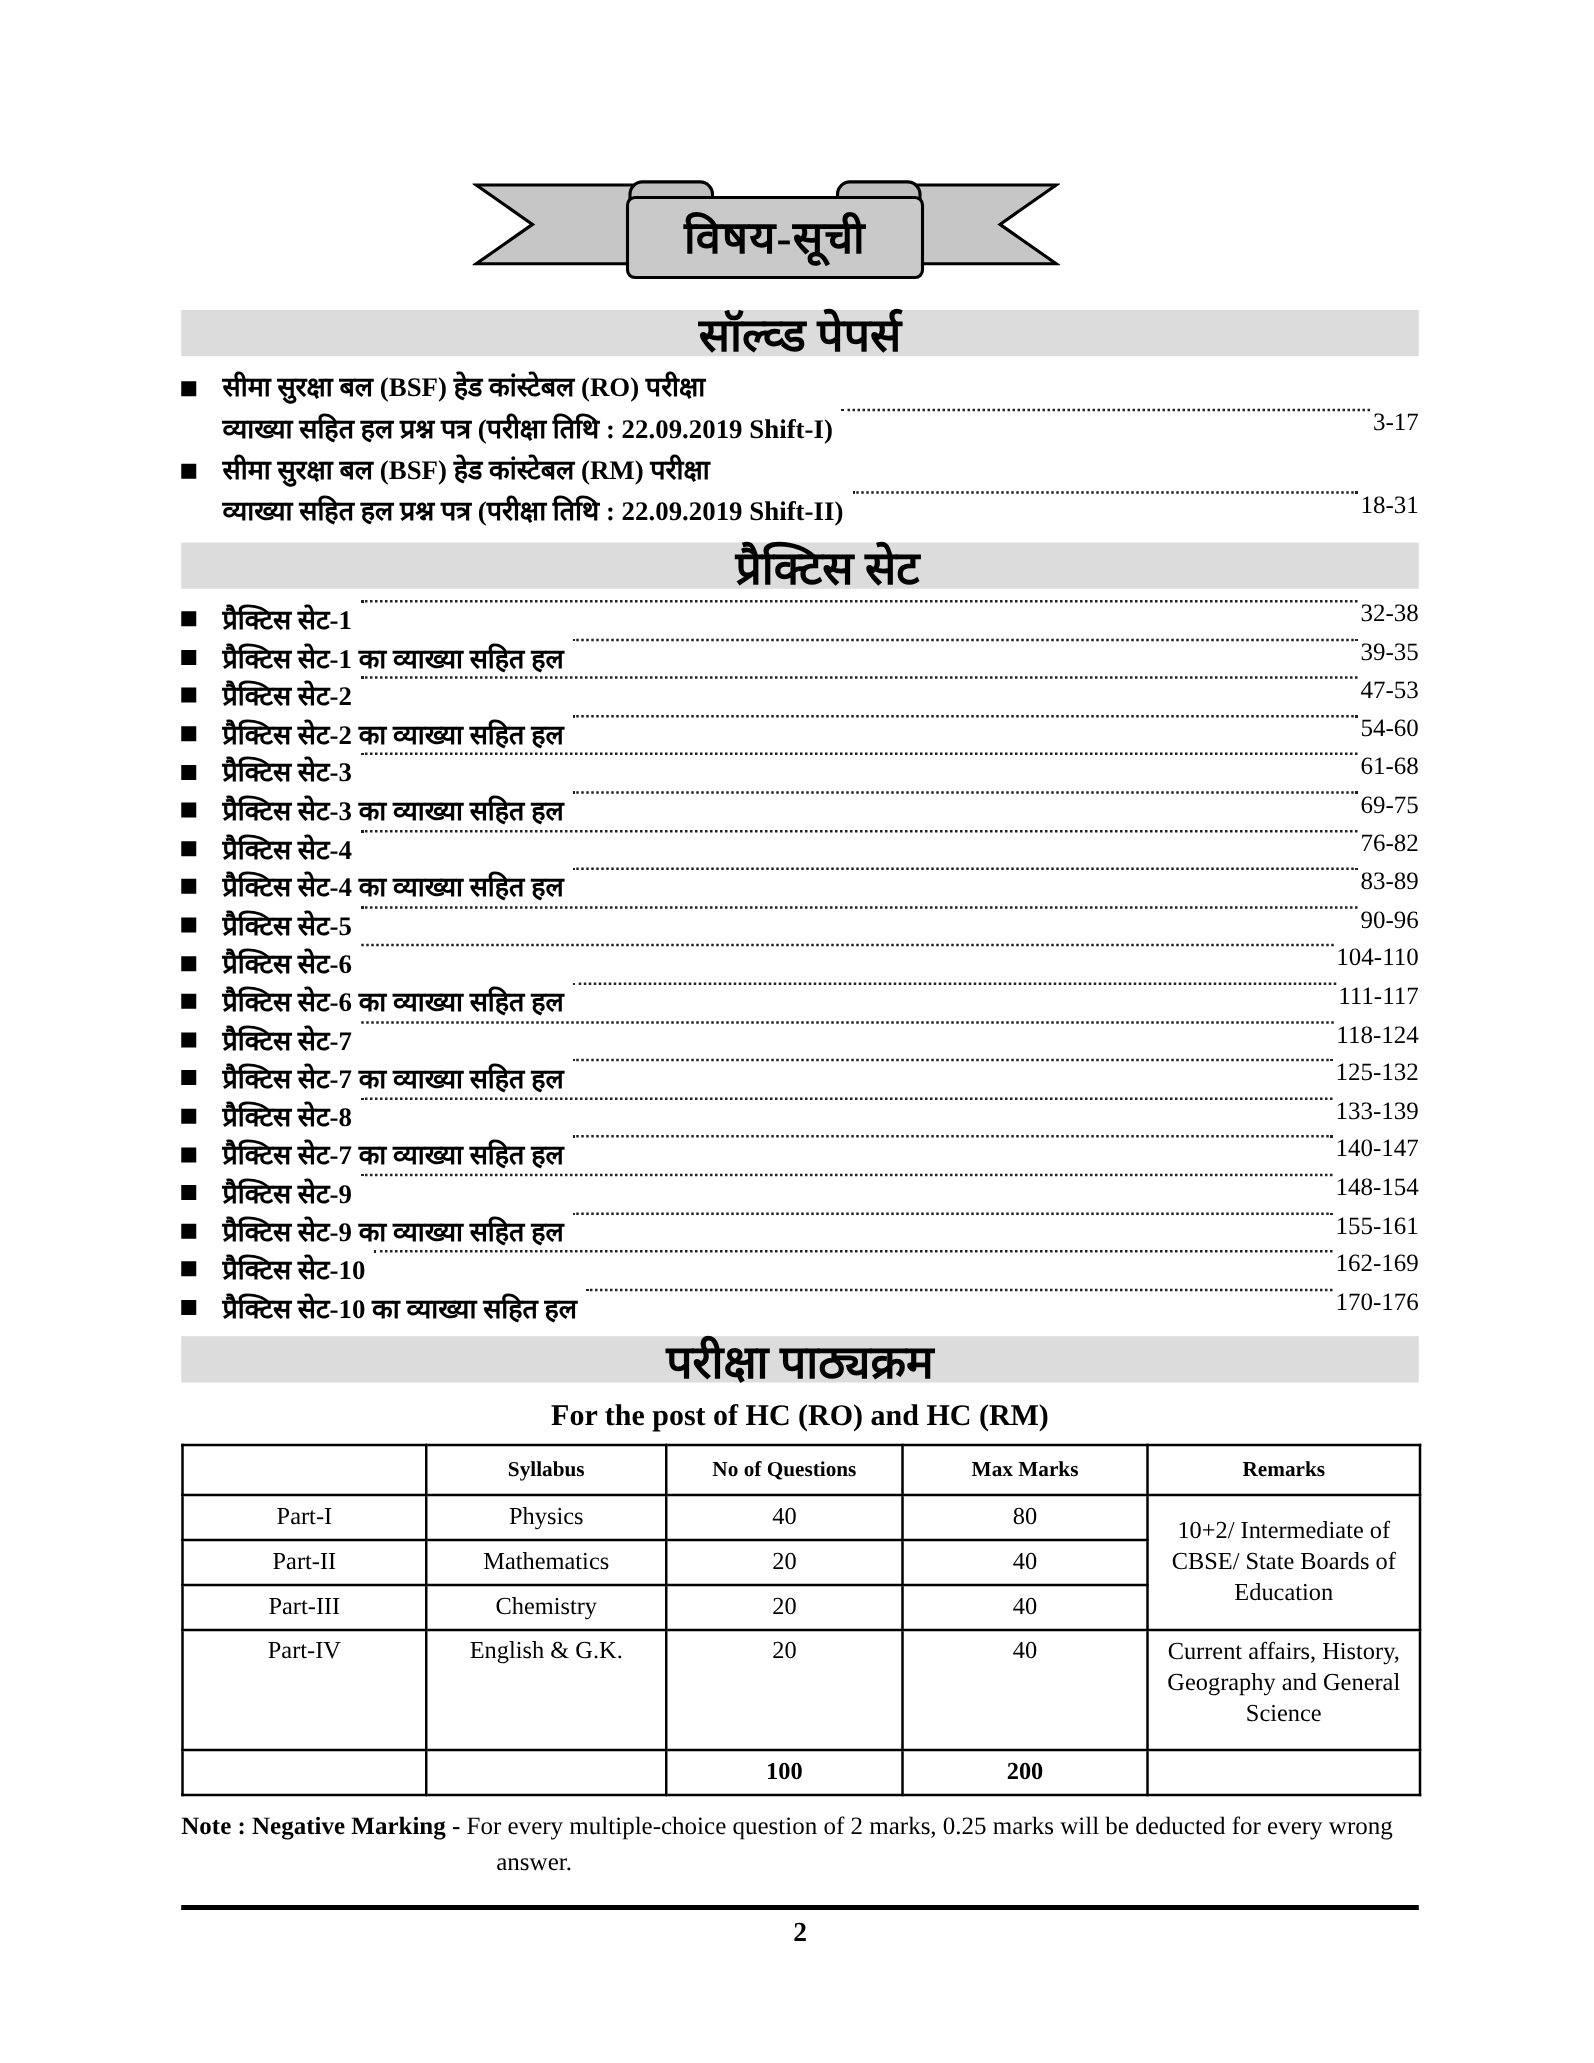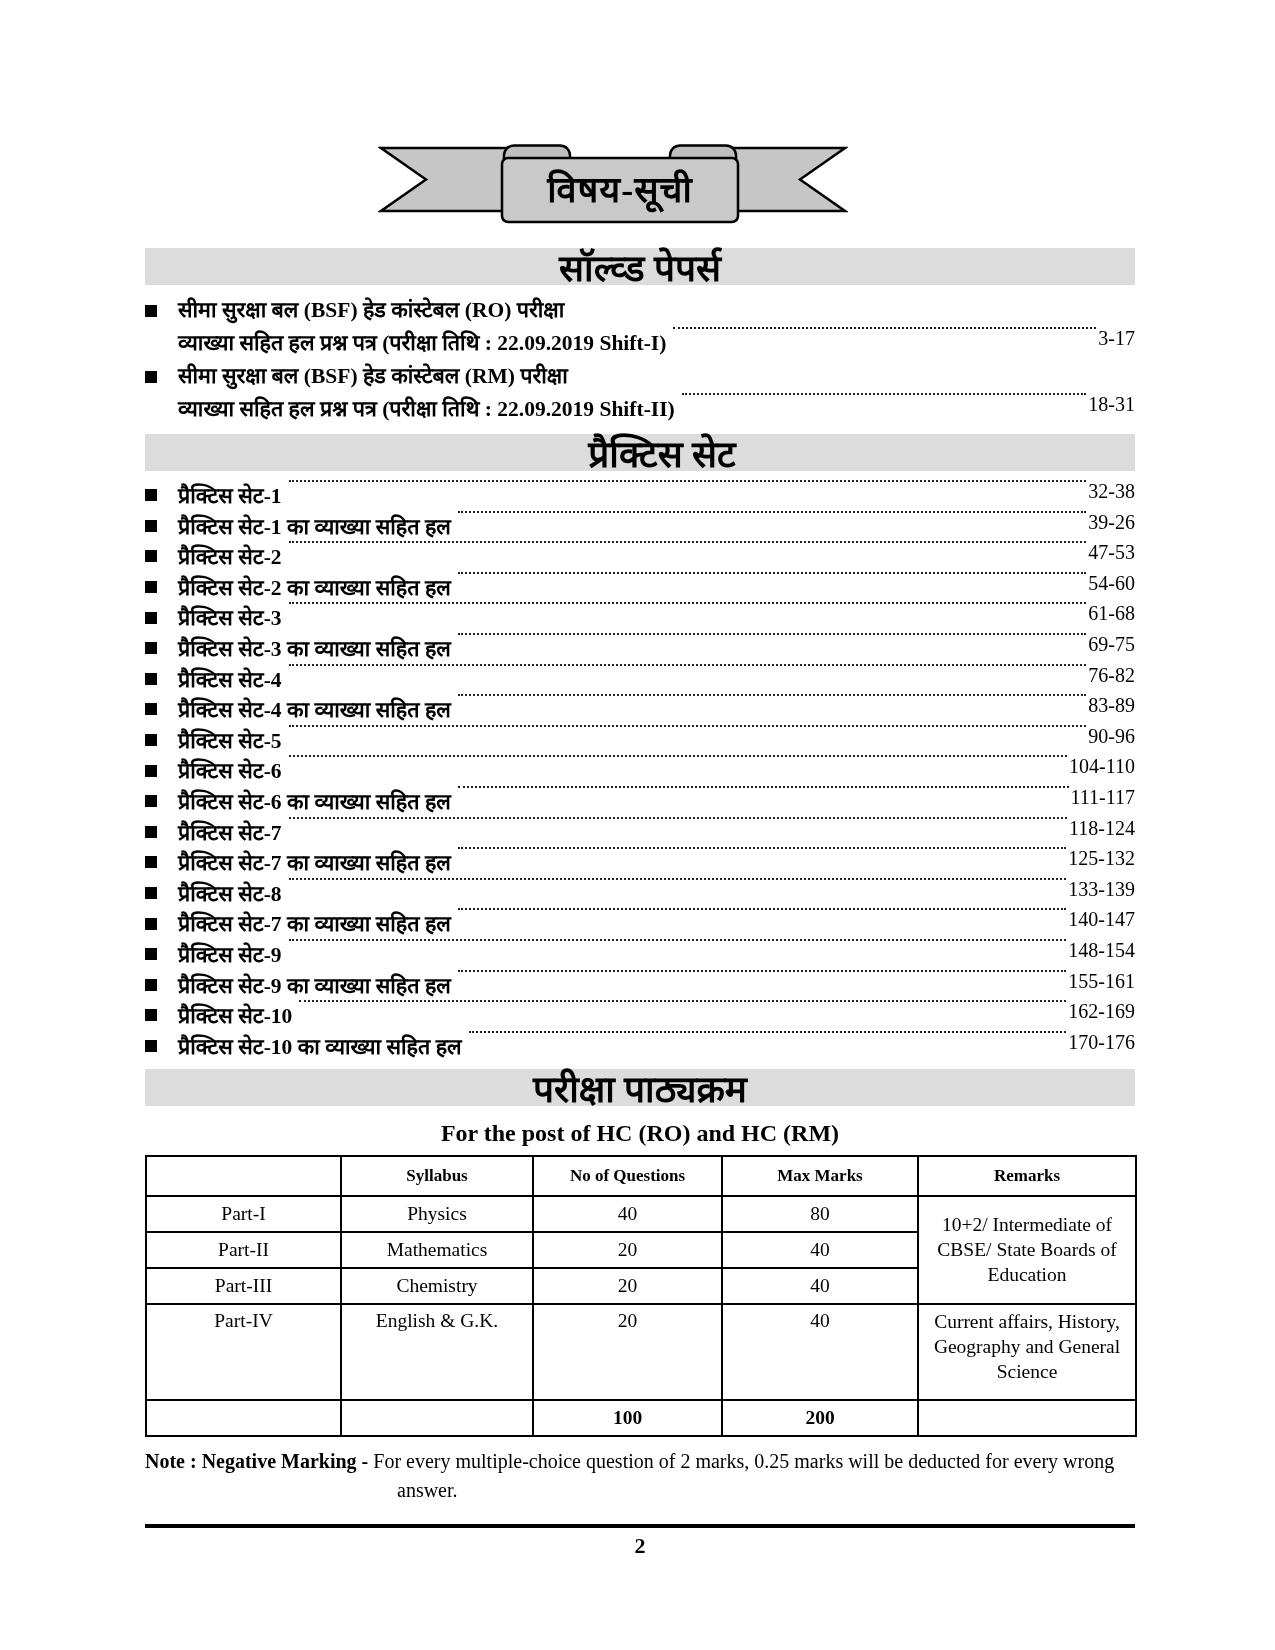--- a/index.html
+++ b/index.html
@@ -101,21 +101,21 @@
     <div class="row">
         <span class="sq"></span>
         <span class="lbl">प्रैक्टिस सेट-1</span>
         <span class="dots"></span>
         <span class="pg">32-38</span>
       </div>
     <div class="row">
         <span class="sq"></span>
         <span class="lbl">प्रैक्टिस सेट-1 का व्याख्या सहित हल</span>
         <span class="dots"></span>
-        <span class="pg">39-26</span>
+        <span class="pg">39-35</span>
       </div>
     <div class="row">
         <span class="sq"></span>
         <span class="lbl">प्रैक्टिस सेट-2</span>
         <span class="dots"></span>
         <span class="pg">47-53</span>
       </div>
     <div class="row">
         <span class="sq"></span>
         <span class="lbl">प्रैक्टिस सेट-2 का व्याख्या सहित हल</span>

